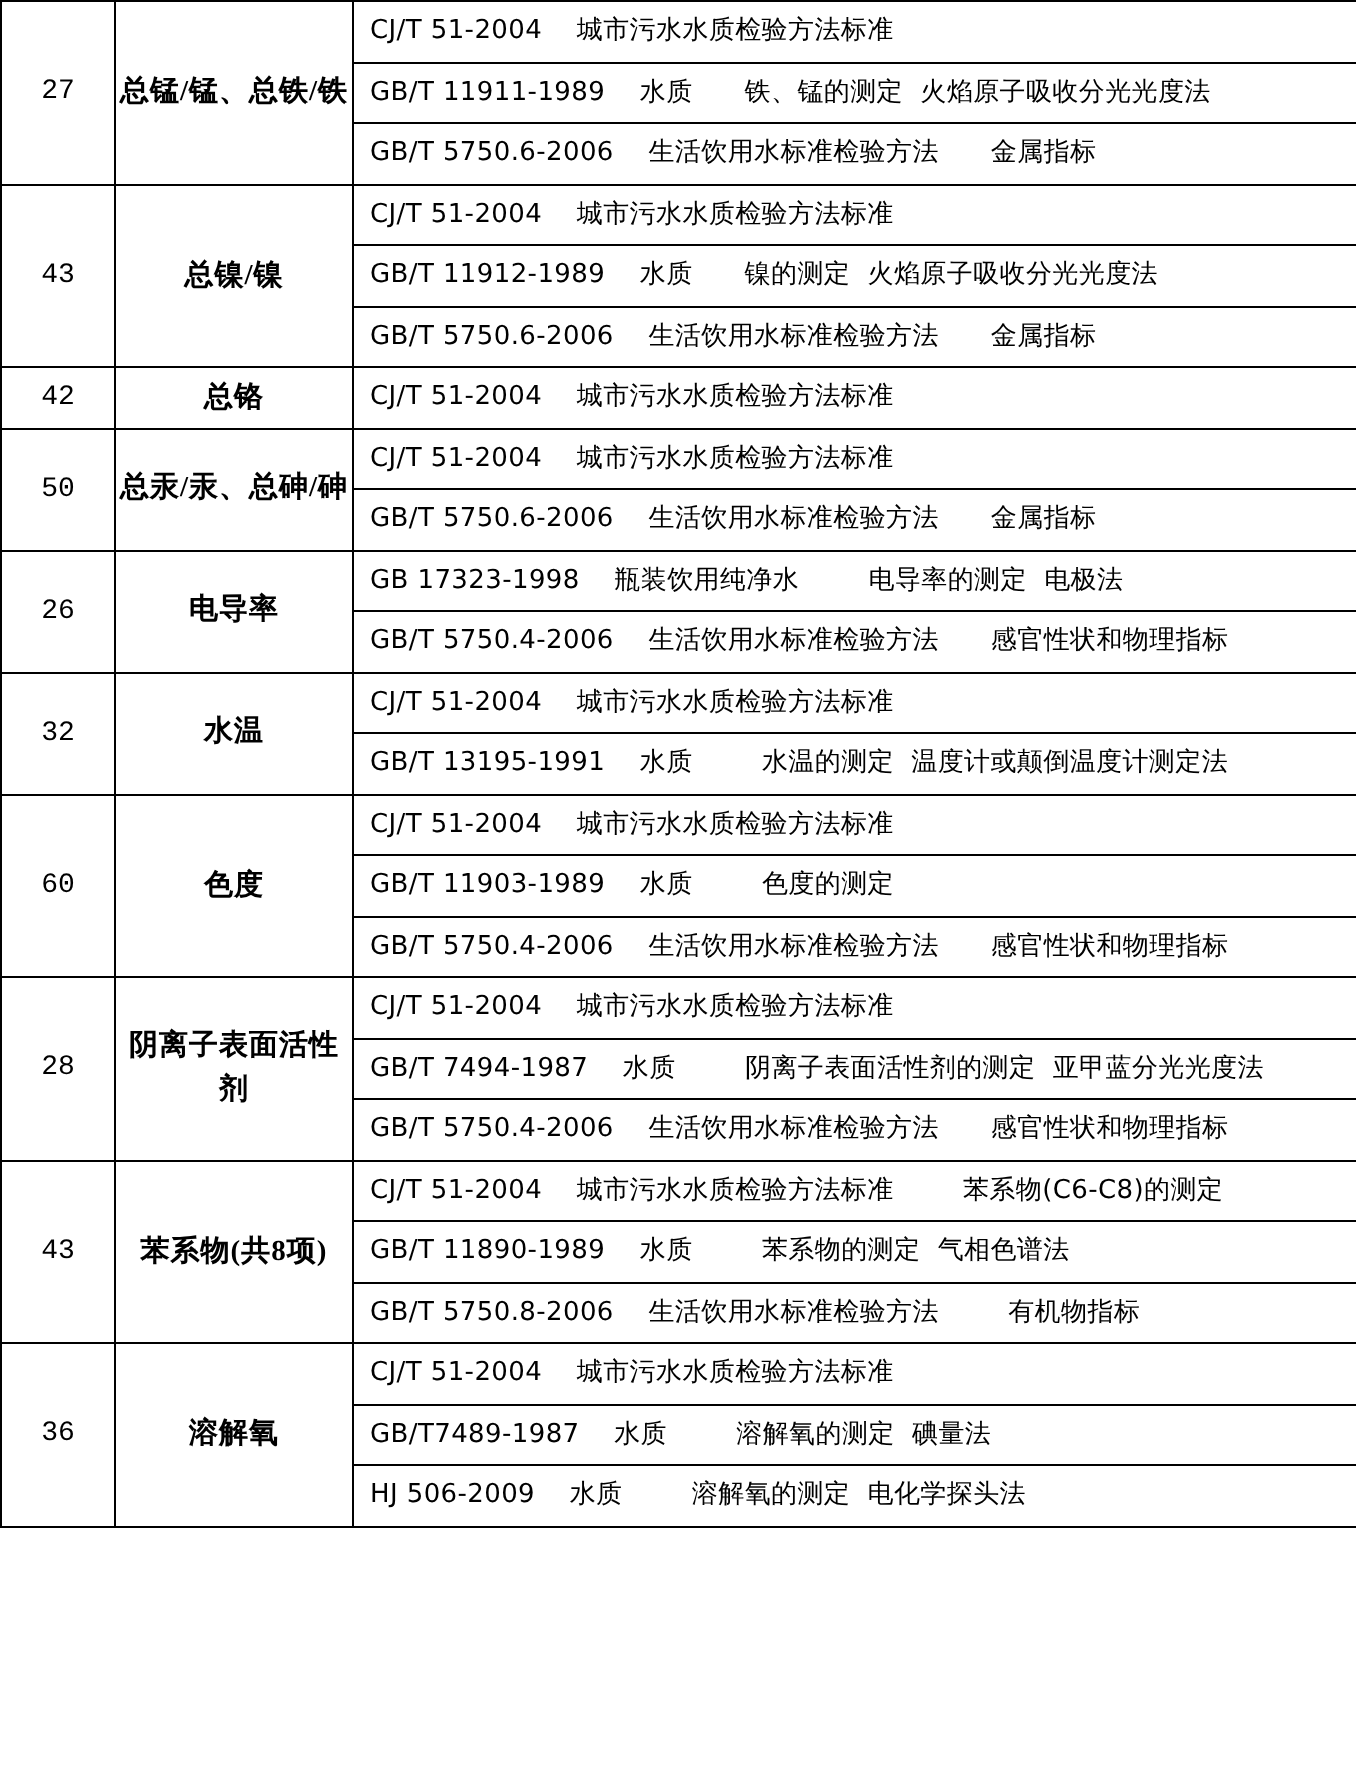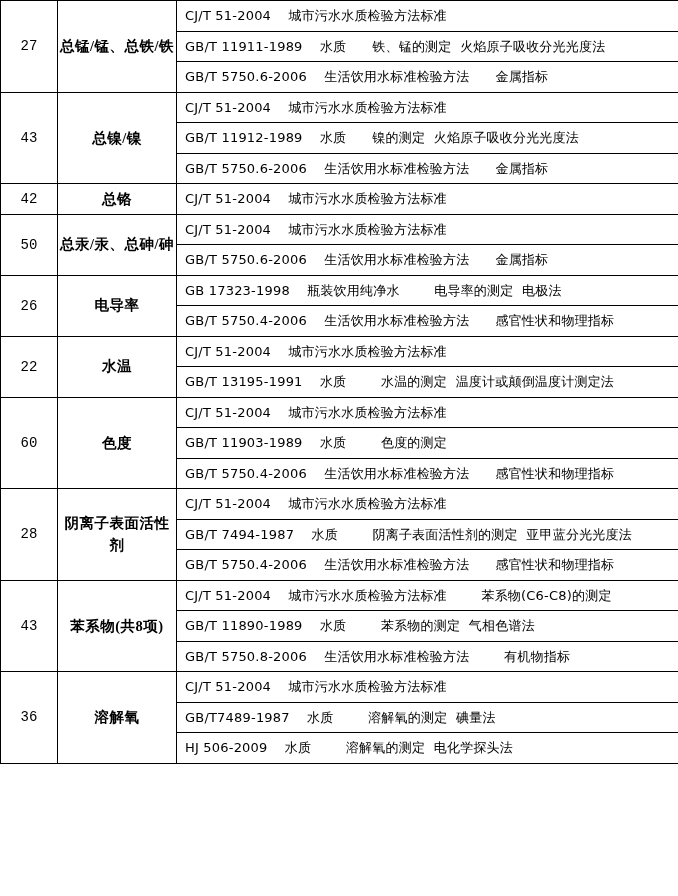--- a/index.html
+++ b/index.html
@@ -134,21 +134,21 @@
           <td class="col-name">
             <span class="name-text">电导率</span>
           </td>
           <td class="col-methods">
             <div class="method-cell">GB 17323-1998    瓶装饮用纯净水        电导率的测定  电极法</div>
             <div class="method-cell">GB/T 5750.4-2006    生活饮用水标准检验方法      感官性状和物理指标</div>
           </td>
         </tr>
         <tr>
           <td class="col-num">
-            <span class="num-text">22</span>
+            <span class="num-text">32</span>
           </td>
           <td class="col-name">
             <span class="name-text">水温</span>
           </td>
           <td class="col-methods">
             <div class="method-cell">CJ/T 51-2004    城市污水水质检验方法标准</div>
             <div class="method-cell">GB/T 13195-1991    水质        水温的测定  温度计或颠倒温度计测定法</div>
           </td>
         </tr>
         <tr>

